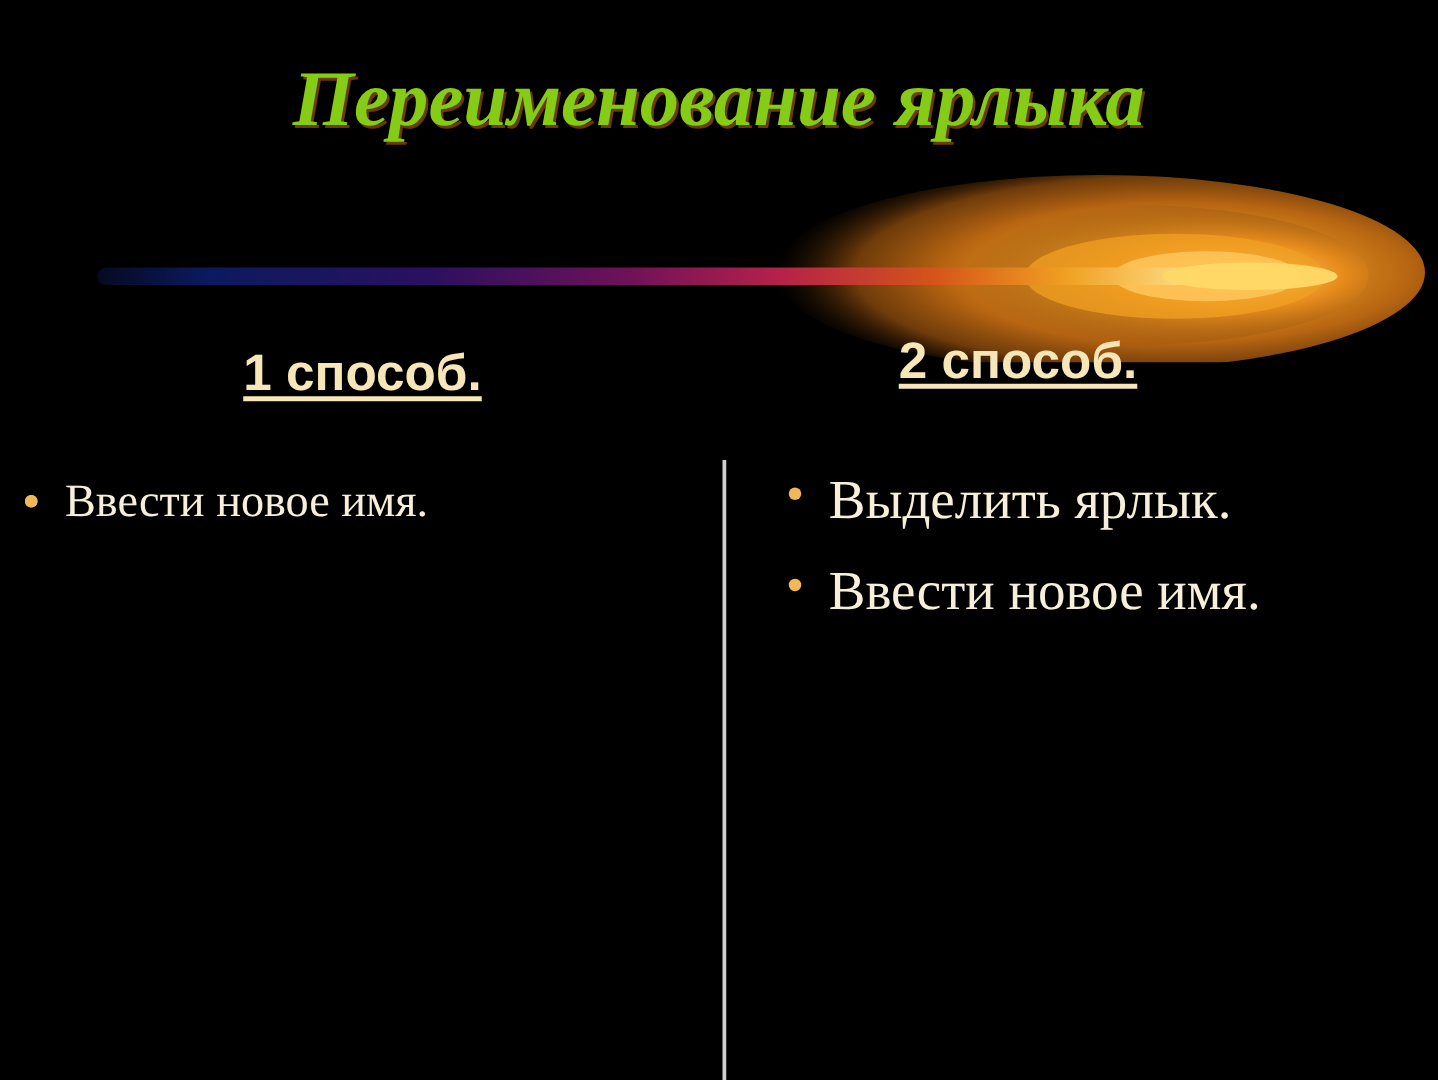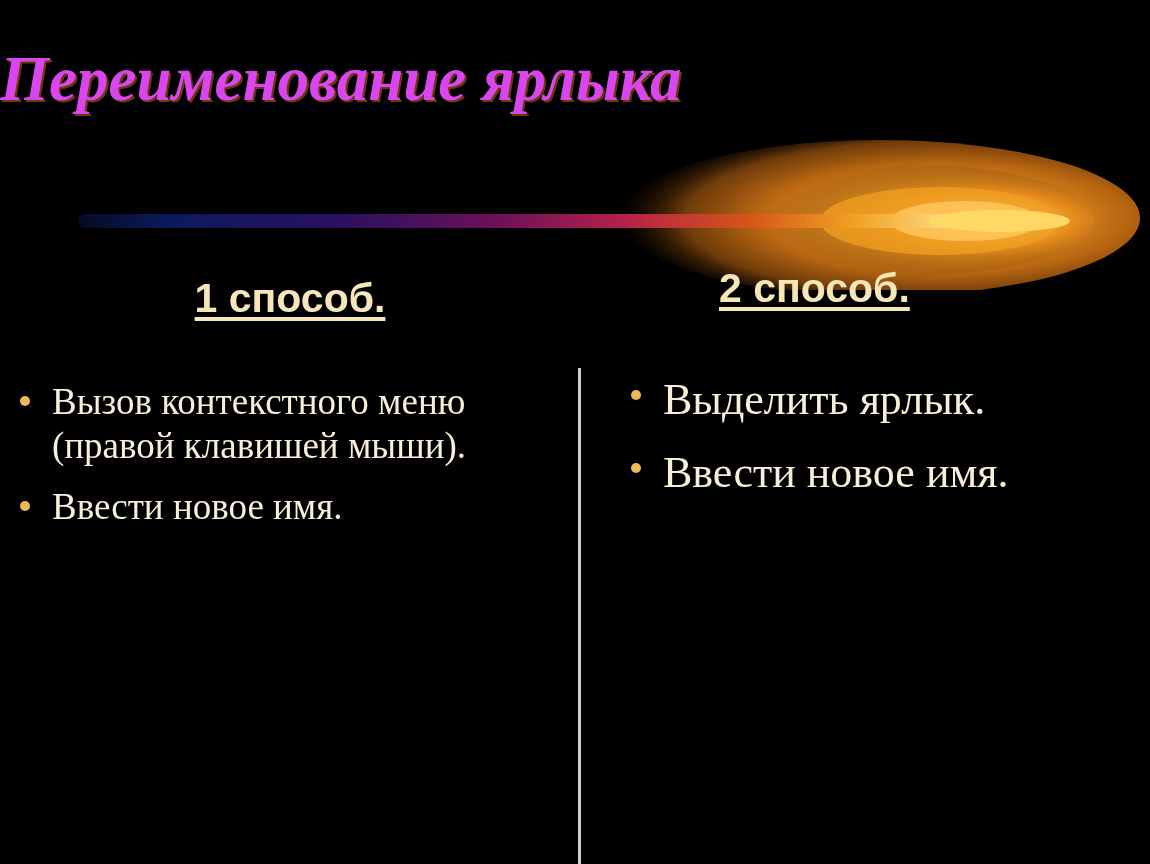--- a/index.html
+++ b/index.html
@@ -14,26 +14,27 @@
     font-family: "Liberation Serif", serif;
     position: relative;
   }
 
   
   .slide-title {
     position: absolute;
     top: 46px;
     left: 0;
     width: 1150px;
+    text-align: center;
     font-family: "Liberation Serif", serif;
     font-style: italic;
     font-weight: bold;
     font-size: 63px;
     line-height: 1.05;
-    color: #d946ef;
+    color: #84cc16;
     letter-spacing: 0px;
     text-shadow:
        2px 2px 0px #6b3a00,
        3px 3px 1px rgba(0,0,0,0.8);
     white-space: nowrap;
   }
 
   
   .comet-wrap {
     position: absolute;
@@ -149,21 +150,21 @@
       <rect x="78" y="97" width="880" height="7" rx="3.5" fill="url(#tailGrad)" opacity="0.9"></rect>
       <ellipse cx="1000" cy="101" rx="70" ry="11" fill="#ffd966" opacity="0.95"></ellipse>
     </svg>
   </div>
 
   <div class="divider"></div>
 
   <div class="col col-left">
     <div class="col-heading">1 способ.</div>
     <ul class="bullets" id="list-0">
-        <li><span class="dot"></span><span>Вызов контекстного меню (правой клавишей мыши).</span></li>
+        <li><span class="dot"></span></li>
         <li><span class="dot"></span><span>Ввести новое имя.</span></li>
       </ul>
   </div>
 
   <div class="col col-right">
     <div class="col-heading">2 способ.</div>
     <ul class="bullets" id="list-1">
         <li><span class="dot"></span><span>Выделить ярлык.</span></li>
         <li><span class="dot"></span><span>Ввести новое имя.</span></li>
       </ul>

